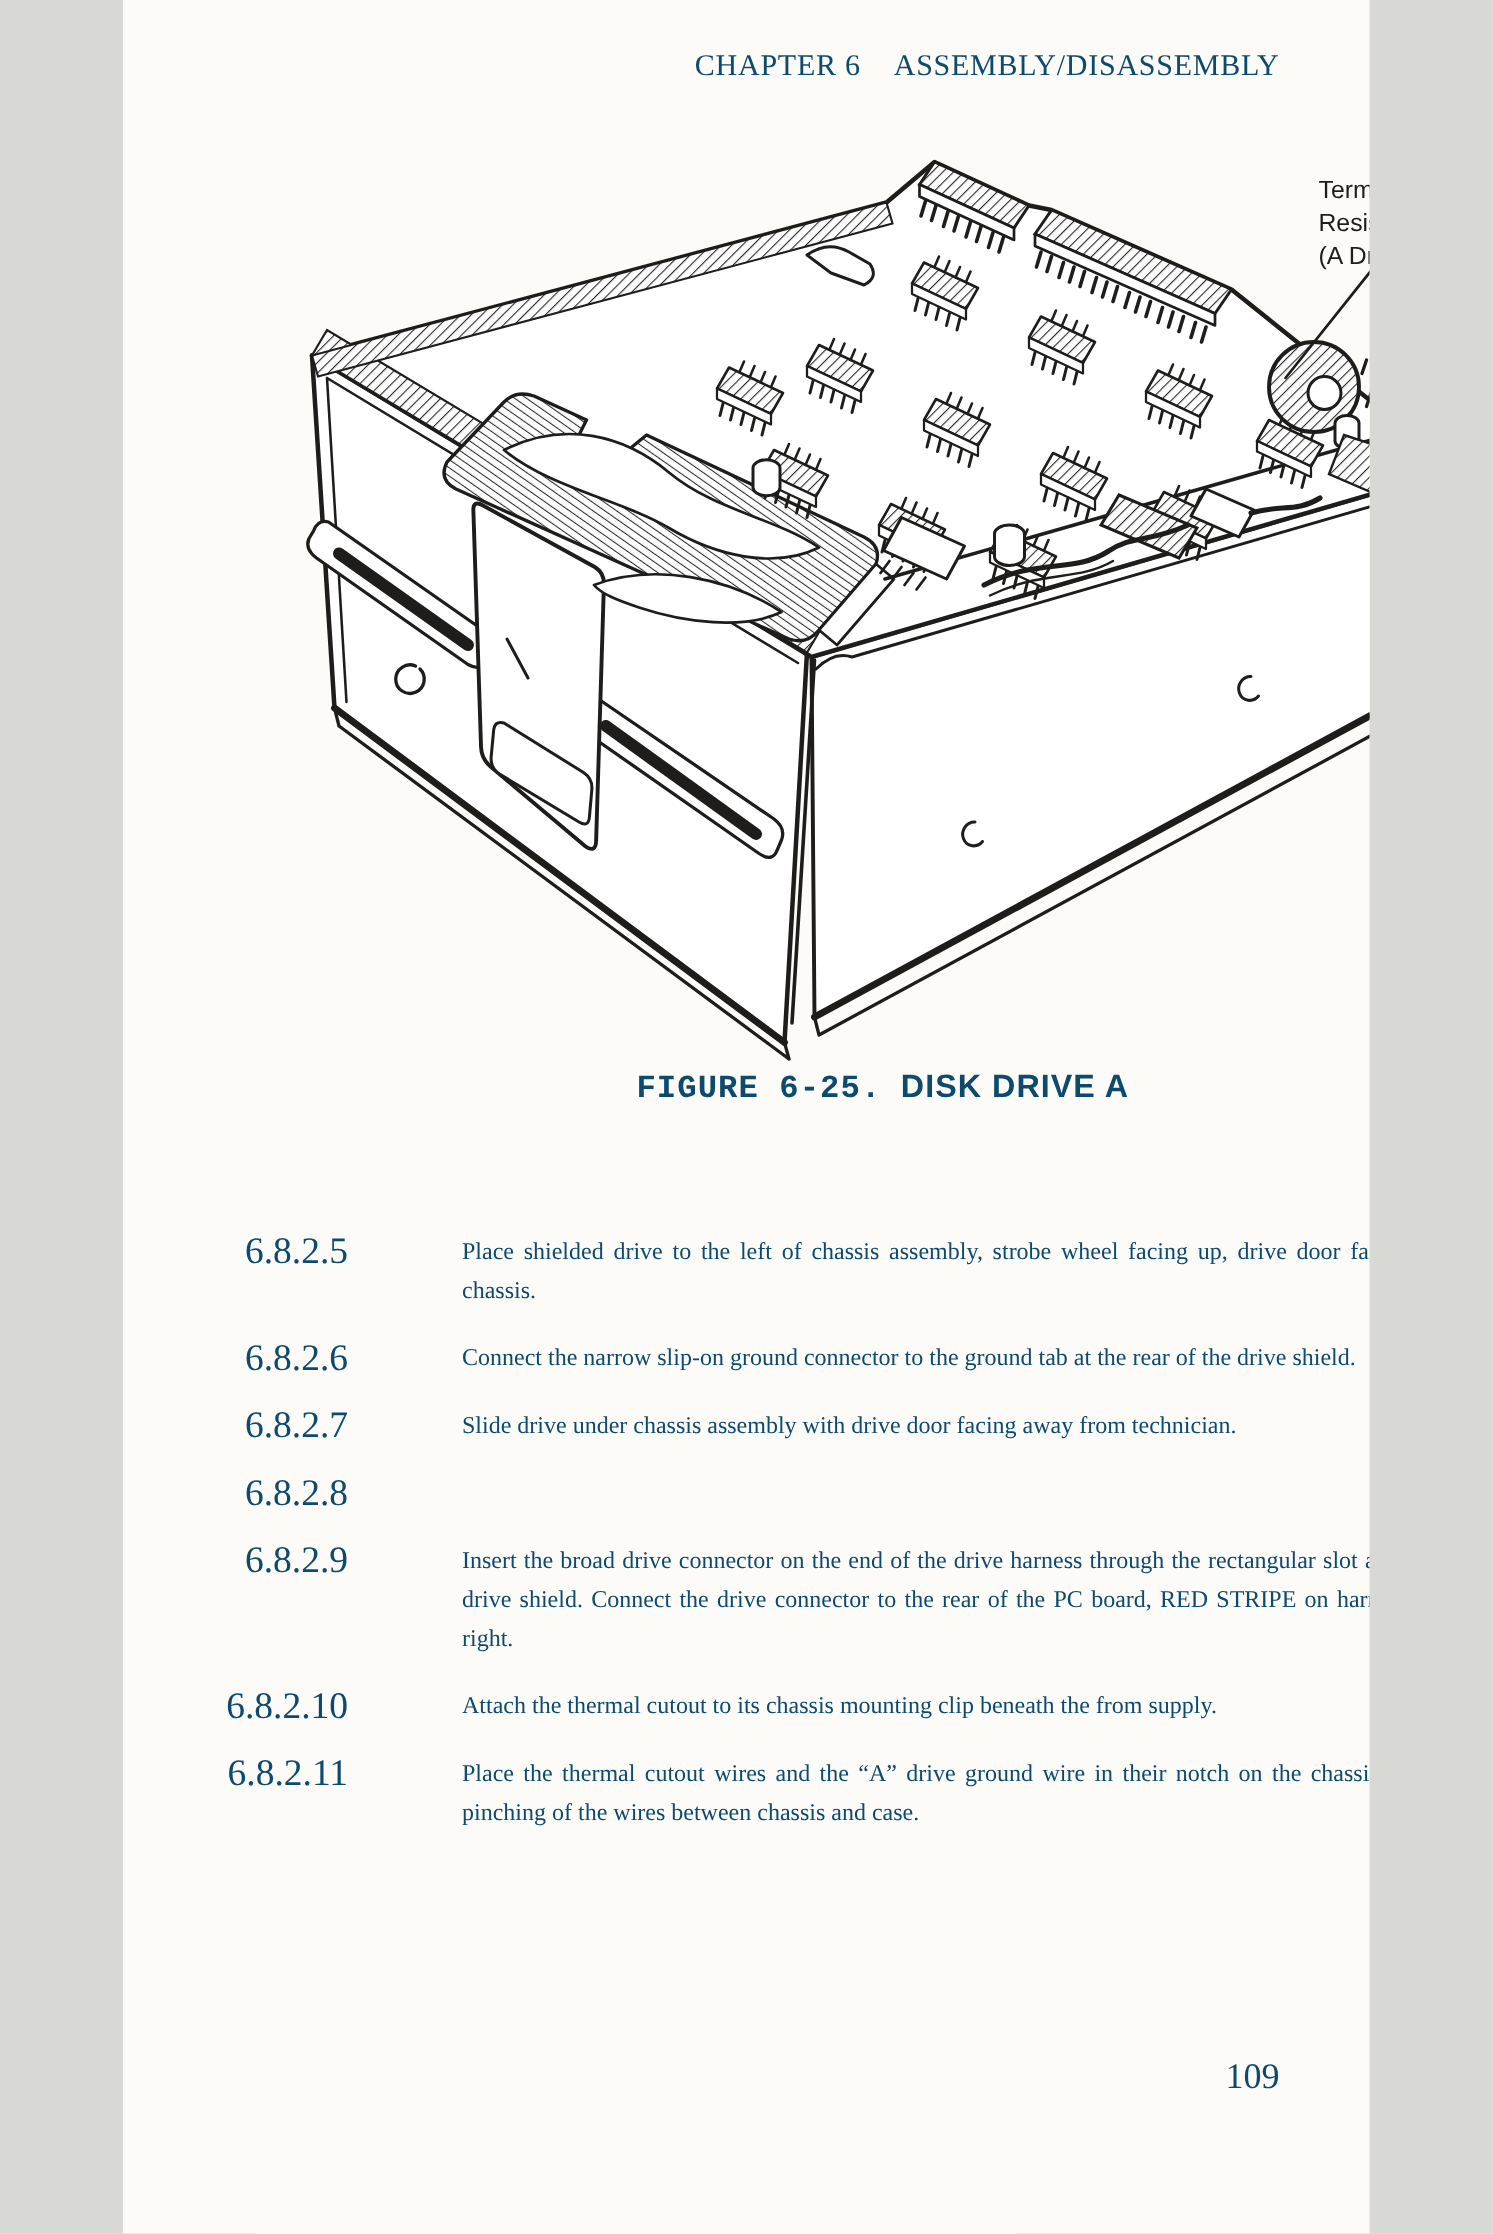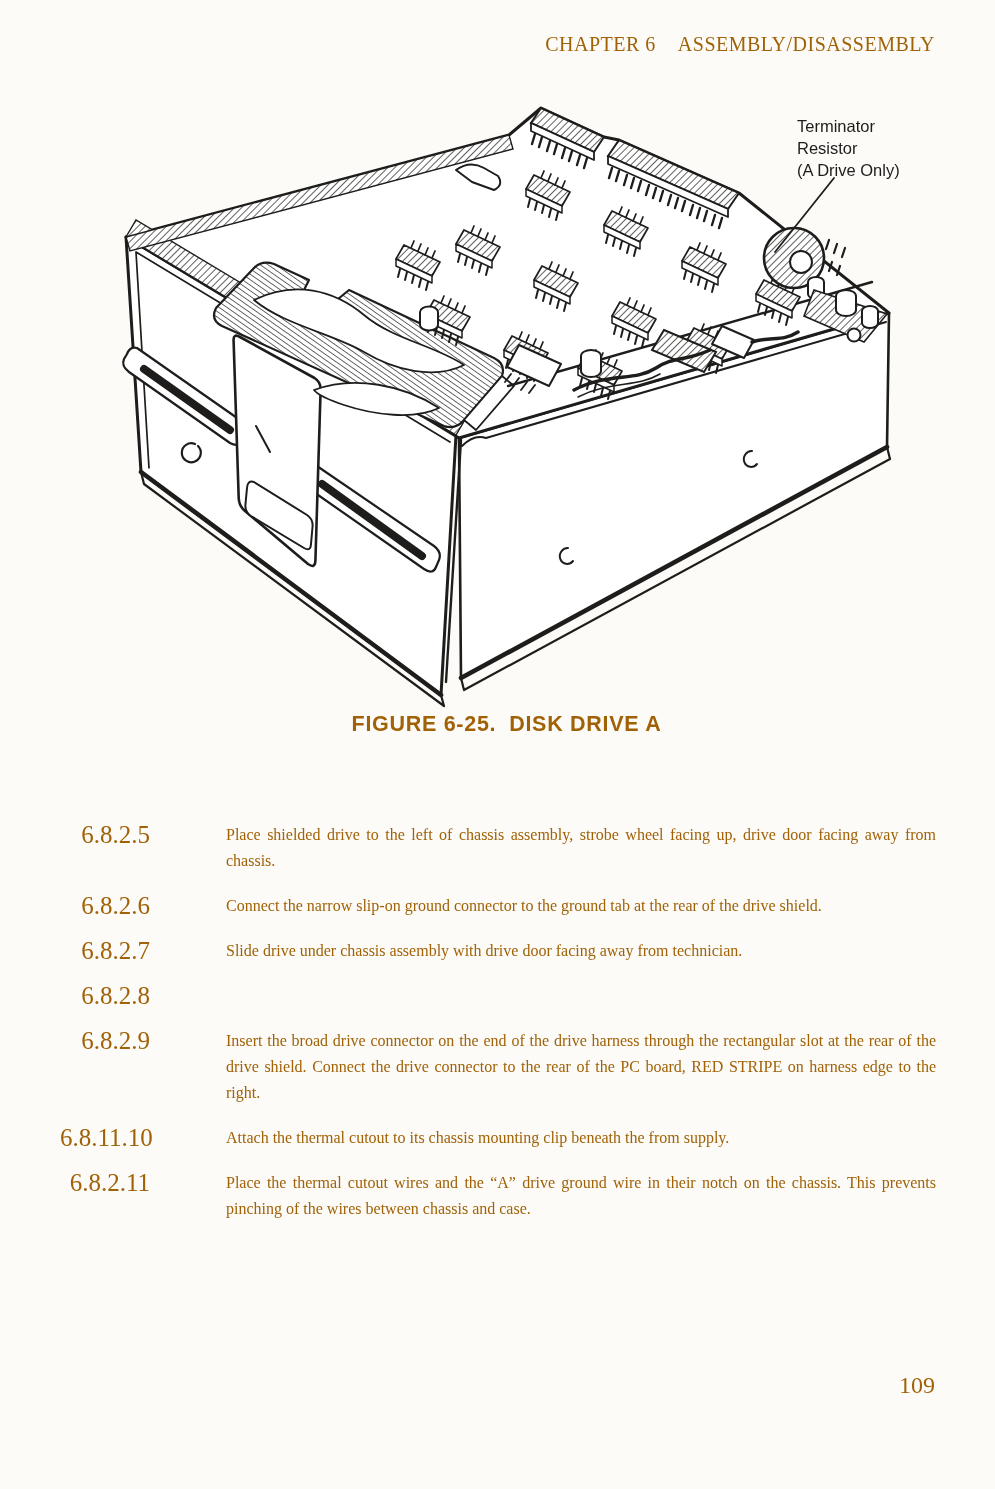--- a/index.html
+++ b/index.html
@@ -1,40 +1,40 @@
 <!DOCTYPE html>
 <html><head>
 <meta charset="utf-8">
 <style>
   html,body{margin:0;padding:0;background:#d8d8d4;}
   .page{
     position:relative;
-    width:995px;height:1489px;
+    width:831px;height:1489px;
     margin:0 auto;
     background:#fcfbf8;
-    color:#a16207;
+    color:#0c4a6e;
     font-family:"Liberation Serif", serif;
     overflow:hidden;
   }
   .running-head{
     position:absolute;top:33px;right:60px;
     font-size:20px;letter-spacing:.5px;
     white-space:nowrap;
   }
   .running-head .chap{margin-right:22px;}
   .figure-wrap{position:absolute;left:104px;top:90px;width:806px;height:622px;}
   .figure-wrap svg{display:block;width:806px;height:622px;}
   .fig-caption{
     position:absolute;left:78px;top:712px;width:857px;
     text-align:center;
     font-family:"Liberation Sans", sans-serif;
     font-weight:700;font-size:21.5px;letter-spacing:.7px;
     white-space:nowrap;
   }
-  .fig-caption .cap-label{margin-right:13px;}
+  .fig-caption .cap-label{margin-right:13px;font-family:Liberation Mono, monospace;}
   .steps{position:absolute;left:60px;top:822px;width:876px;}
   .step{display:flex;margin-bottom:19px;}
   .step .num{
     width:90px;min-width:90px;margin-right:32px;
     text-align:right;
     font-size:25px;line-height:26px;
   }
   .step .txt{
     flex:1;
     font-size:16px;line-height:26px;
@@ -209,21 +209,21 @@
   <div class="step">
     <span class="num">6.8.2.8</span>
   </div>
 
   <div class="step">
     <span class="num">6.8.2.9</span>
     <div class="txt">Insert the broad drive connector on the end of the drive harness through the rectangular slot at the rear of the drive shield. Connect the drive connector to the rear of the PC board, RED STRIPE on harness edge to the right.</div>
   </div>
 
   <div class="step">
-    <span class="num">6.8.11.10</span>
+    <span class="num">6.8.2.10</span>
     <div class="txt">Attach the thermal cutout to its chassis mounting clip beneath the from supply.</div>
   </div>
 
   <div class="step">
     <span class="num">6.8.2.11</span>
     <div class="txt">Place the thermal cutout wires and the “A” drive ground wire in their notch on the chassis. This prevents pinching of the wires between chassis and case.</div>
   </div>
 </div>
 
   <div class="page-number">109</div>

